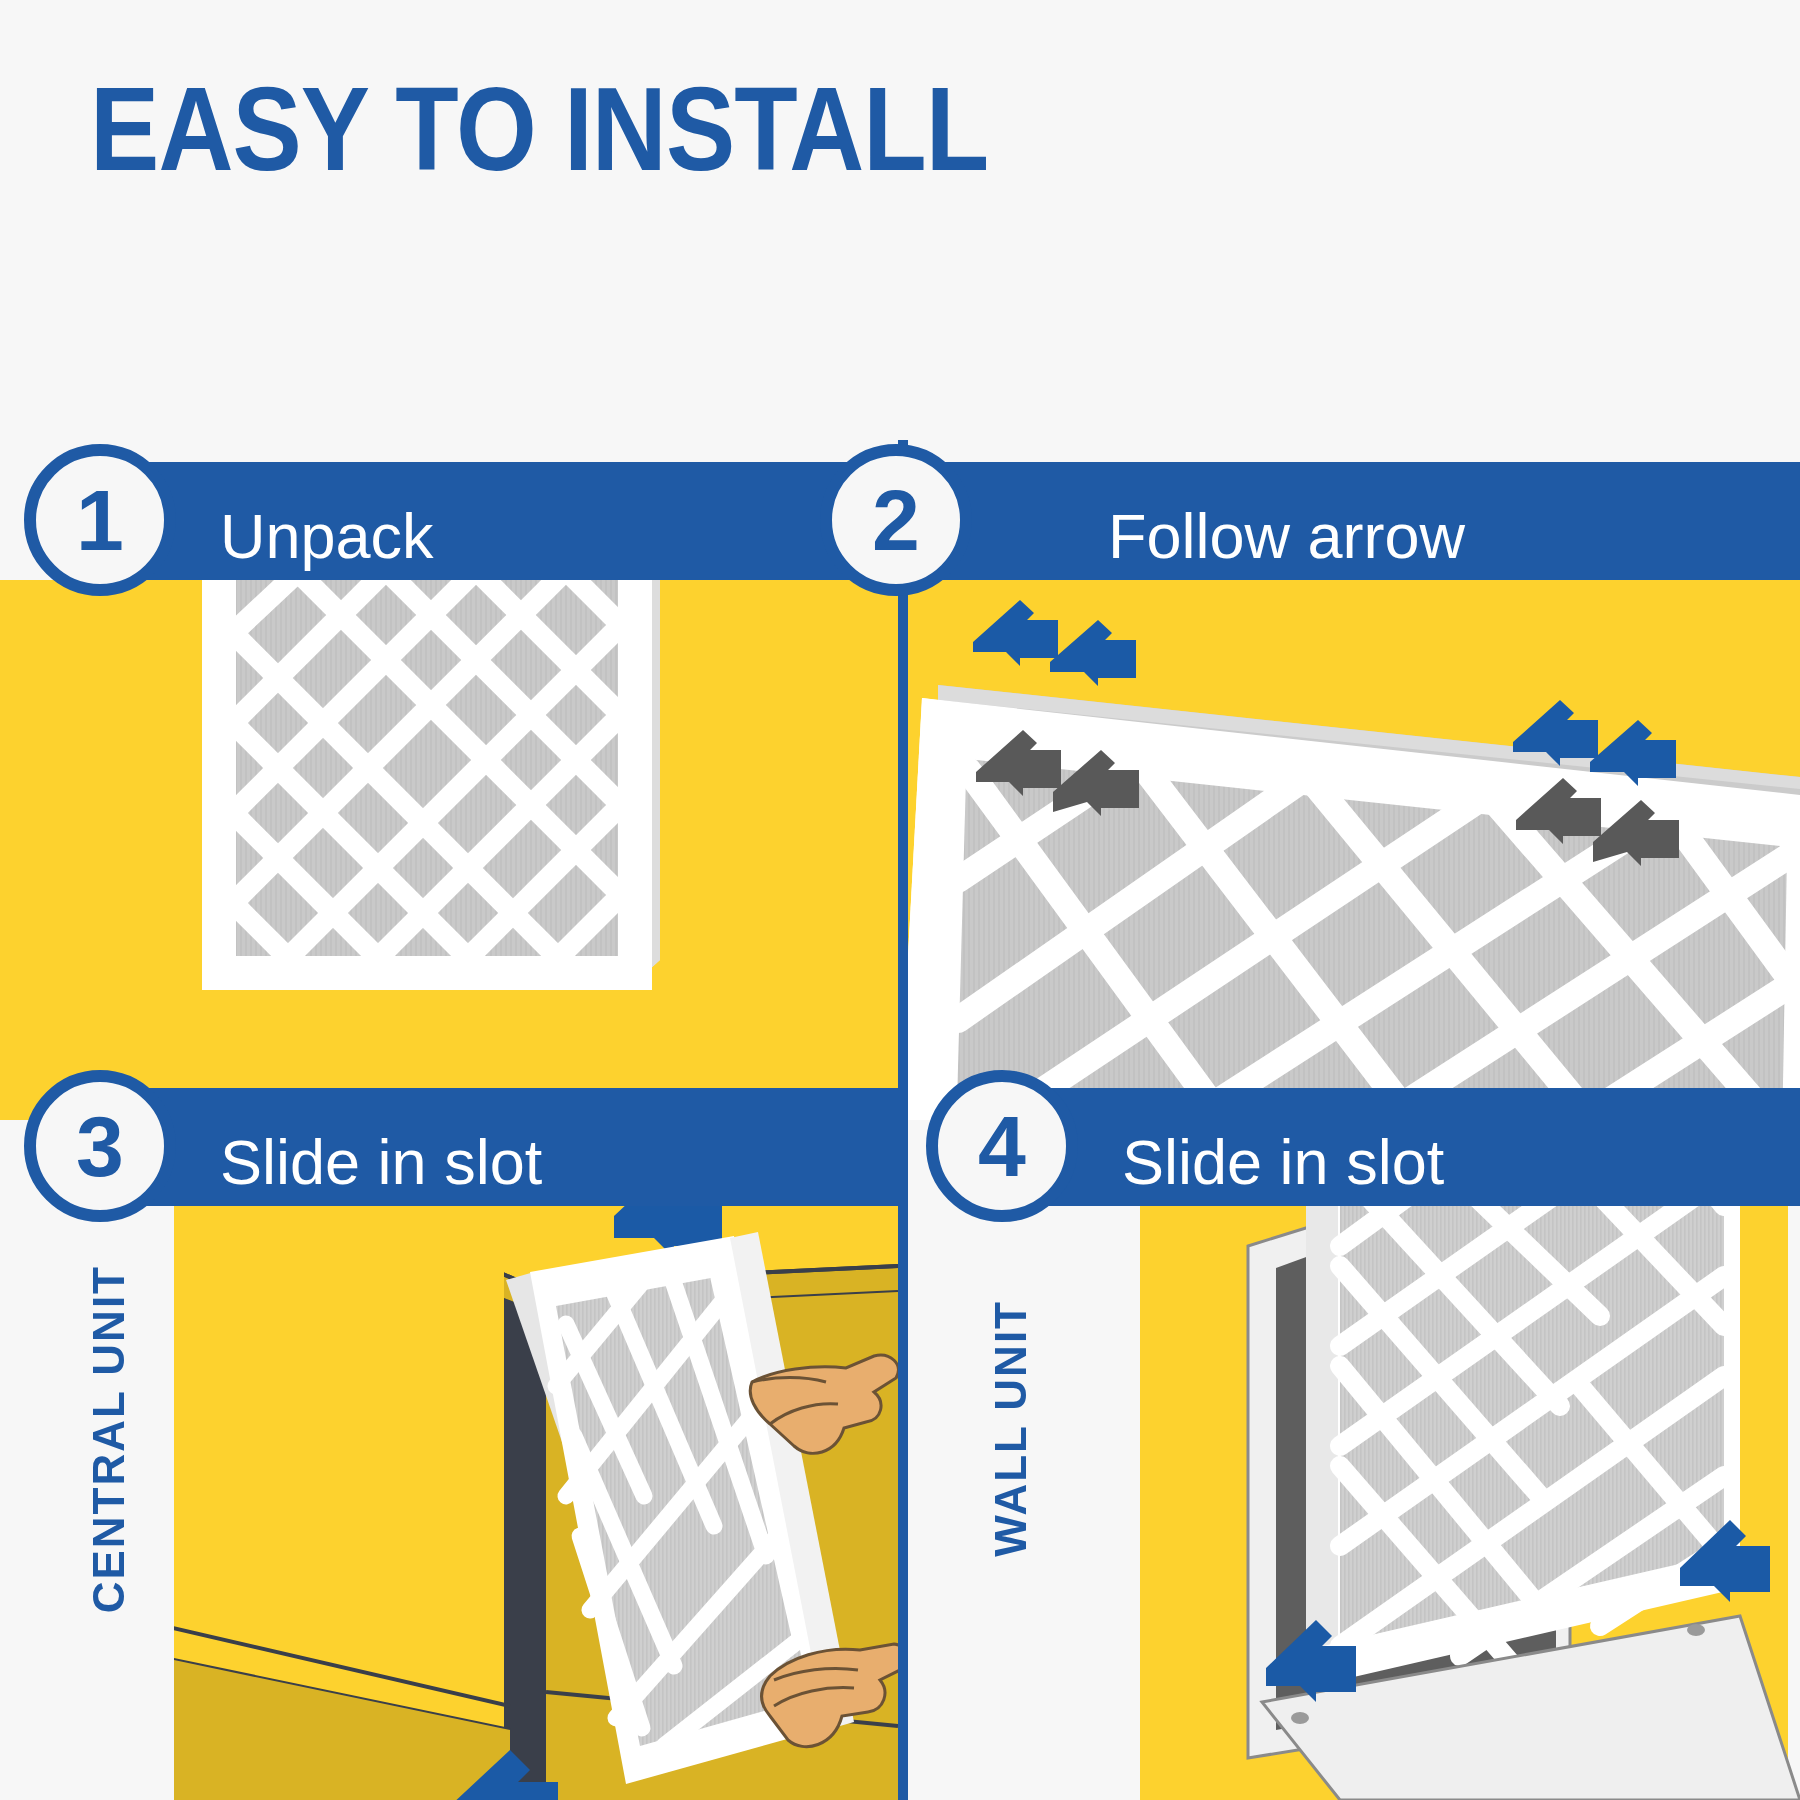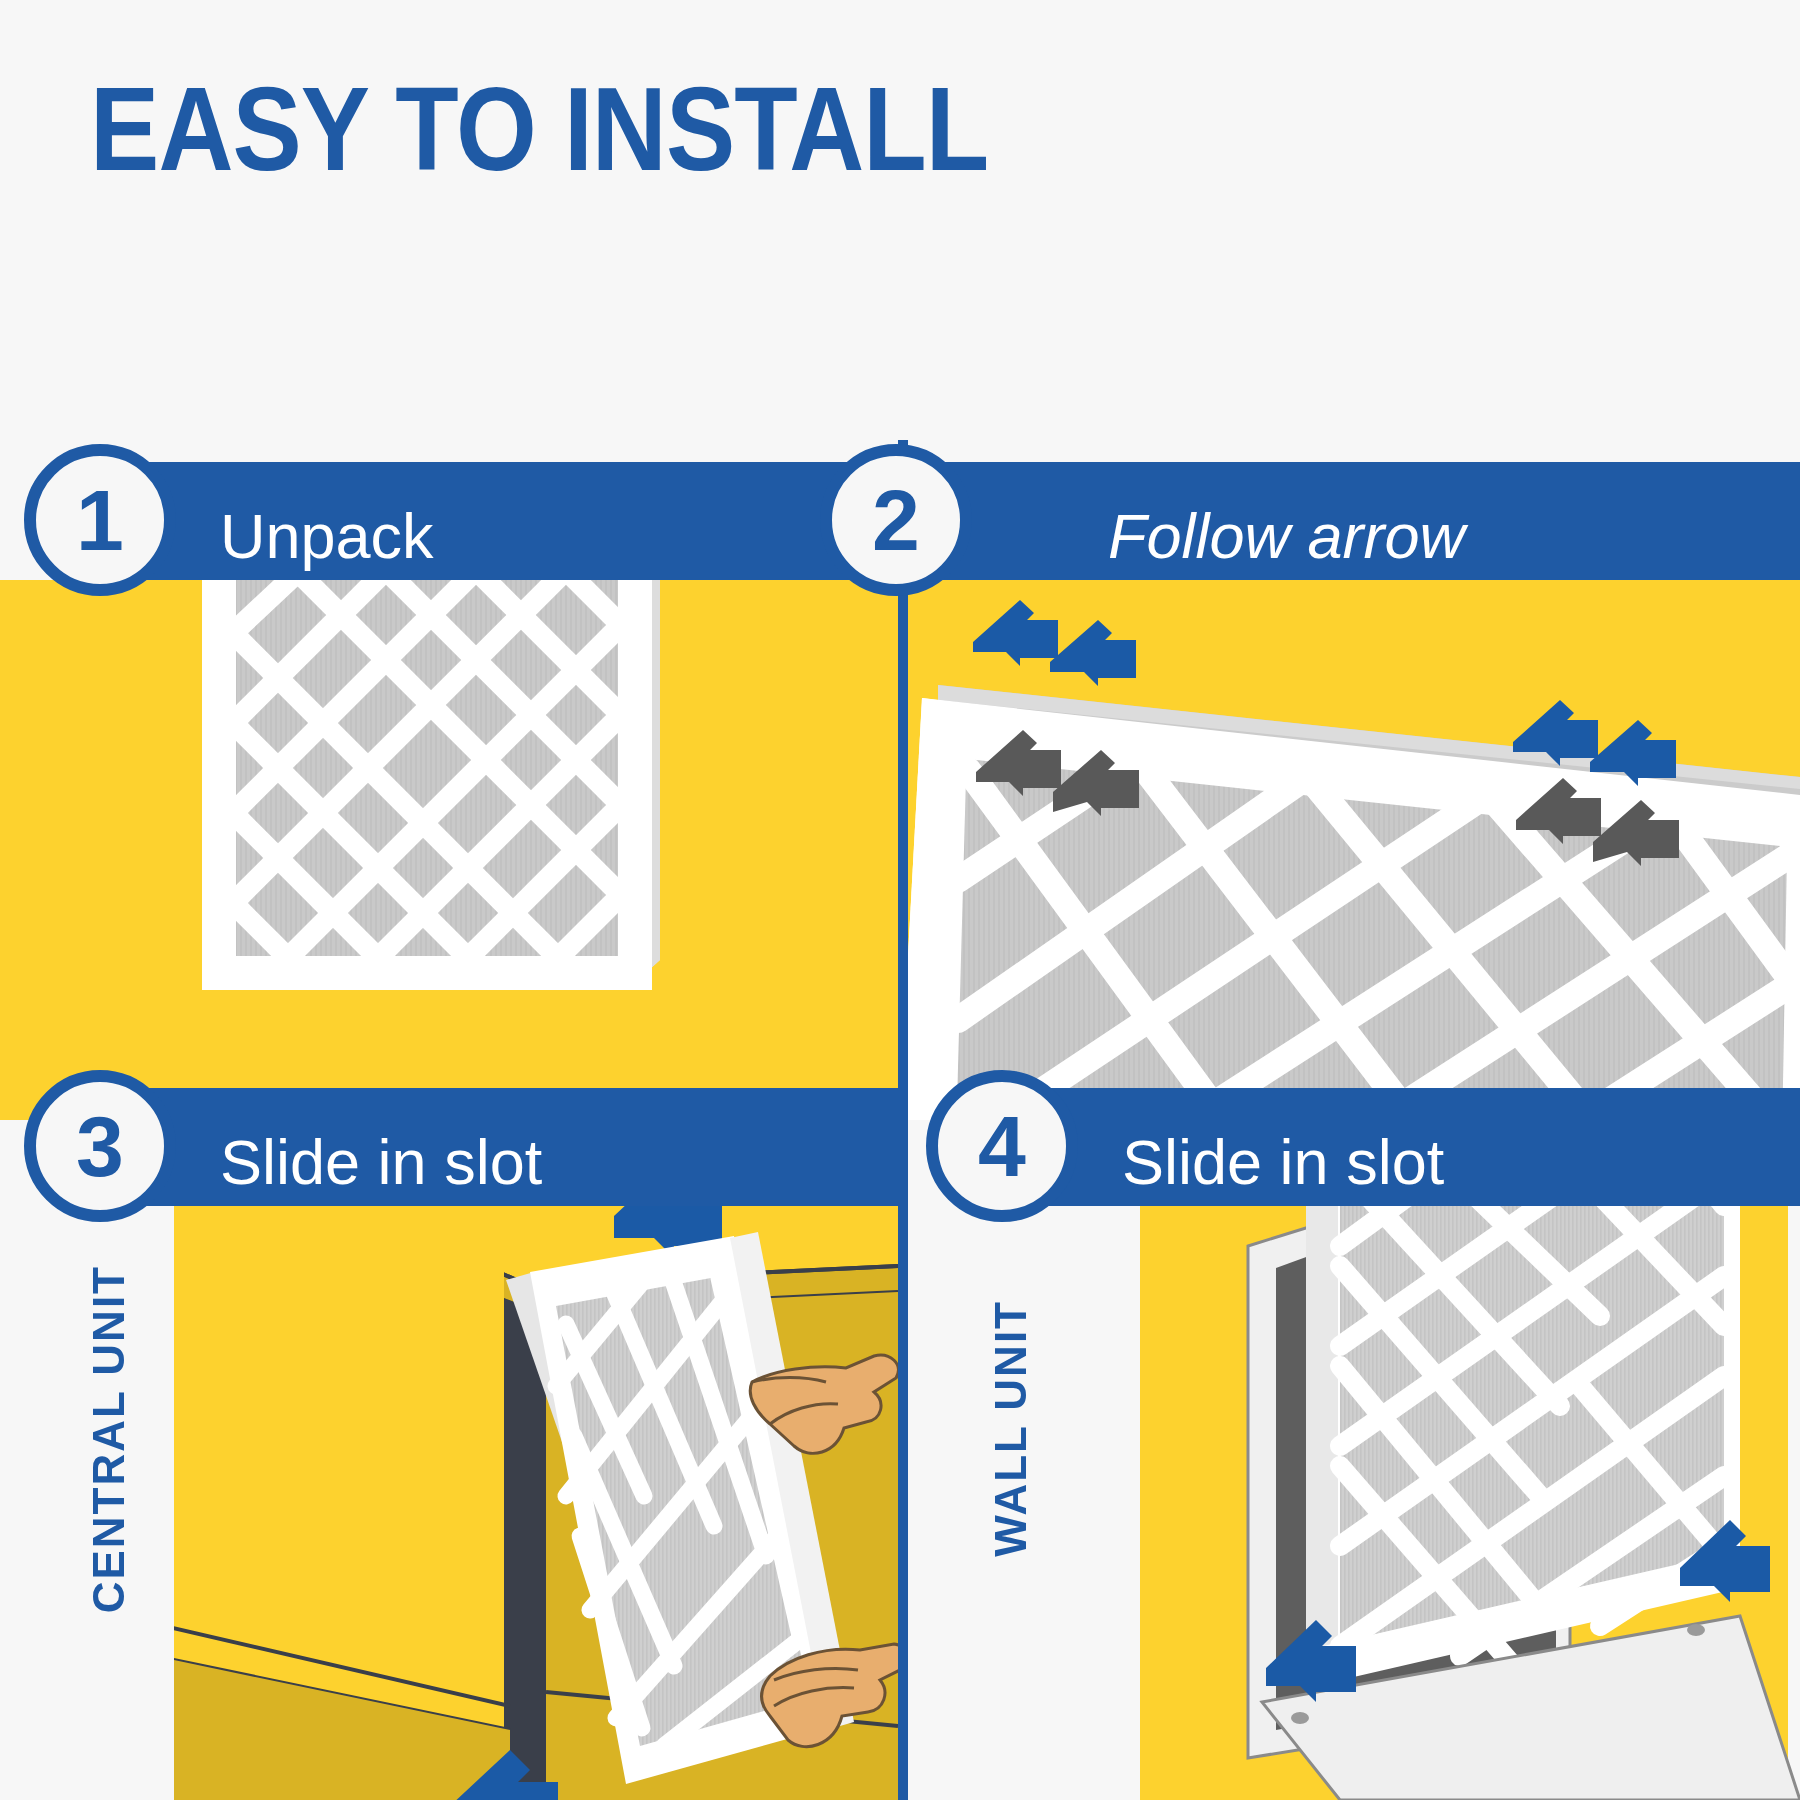--- a/index.html
+++ b/index.html
@@ -310,21 +310,21 @@
   <div class="vdiv" style="left:898px;top:1066px;width:10px;height:734px;"></div>
 
   <div class="hdr" style="left:110px;top:462px;width:788px;">
     <div class="hdr-label" style="padding-left:110px;">Unpack</div>
   </div>
   <div class="badge" style="left:24px;top:444px;">
     <span>1</span>
   </div>
 
   <div class="hdr" style="left:908px;top:462px;width:892px;">
-    <div class="hdr-label" style="padding-left:200px;font-style:italic;">Follow arrow</div>
+    <div class="hdr-label" style="padding-left:200px;">Follow arrow</div>
   </div>
   <div class="badge" style="left:820px;top:444px;">
     <span>2</span>
   </div>
 
   <div class="hdr" style="left:110px;top:1088px;width:788px;">
     <div class="hdr-label" style="padding-left:110px;">Slide in slot</div>
   </div>
   <div class="badge" style="left:24px;top:1070px;">
     <span>3</span>

